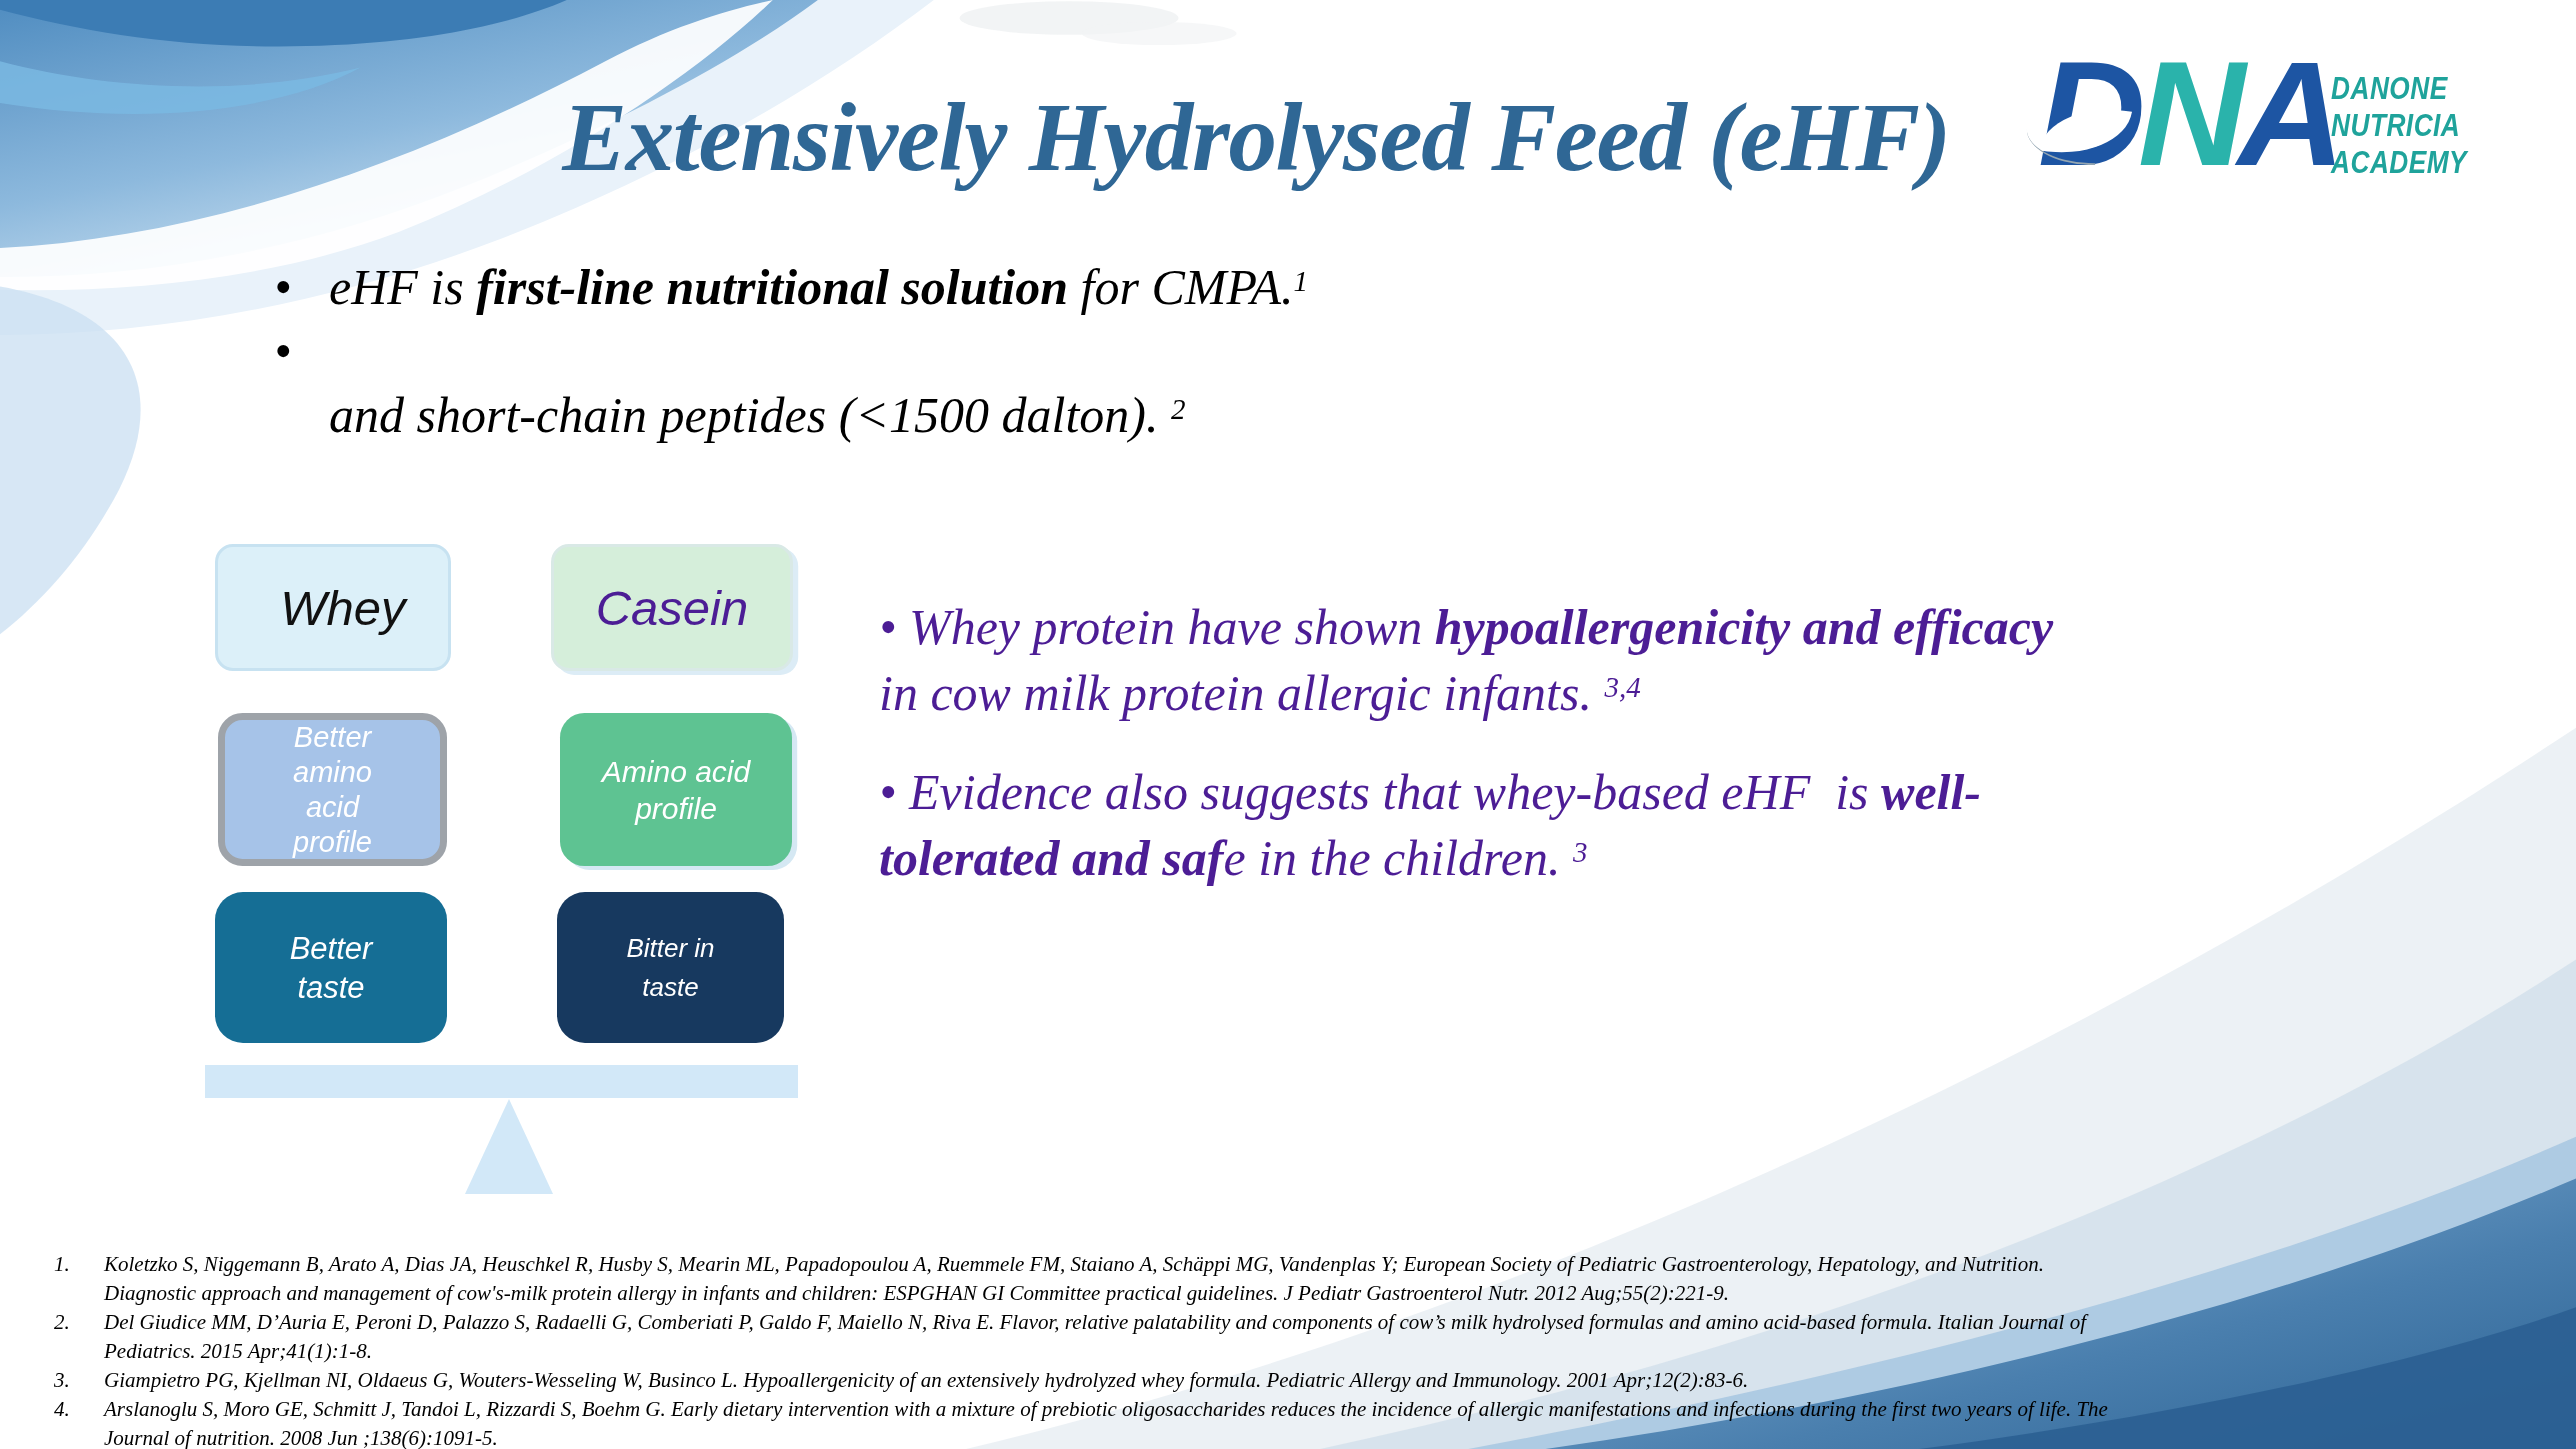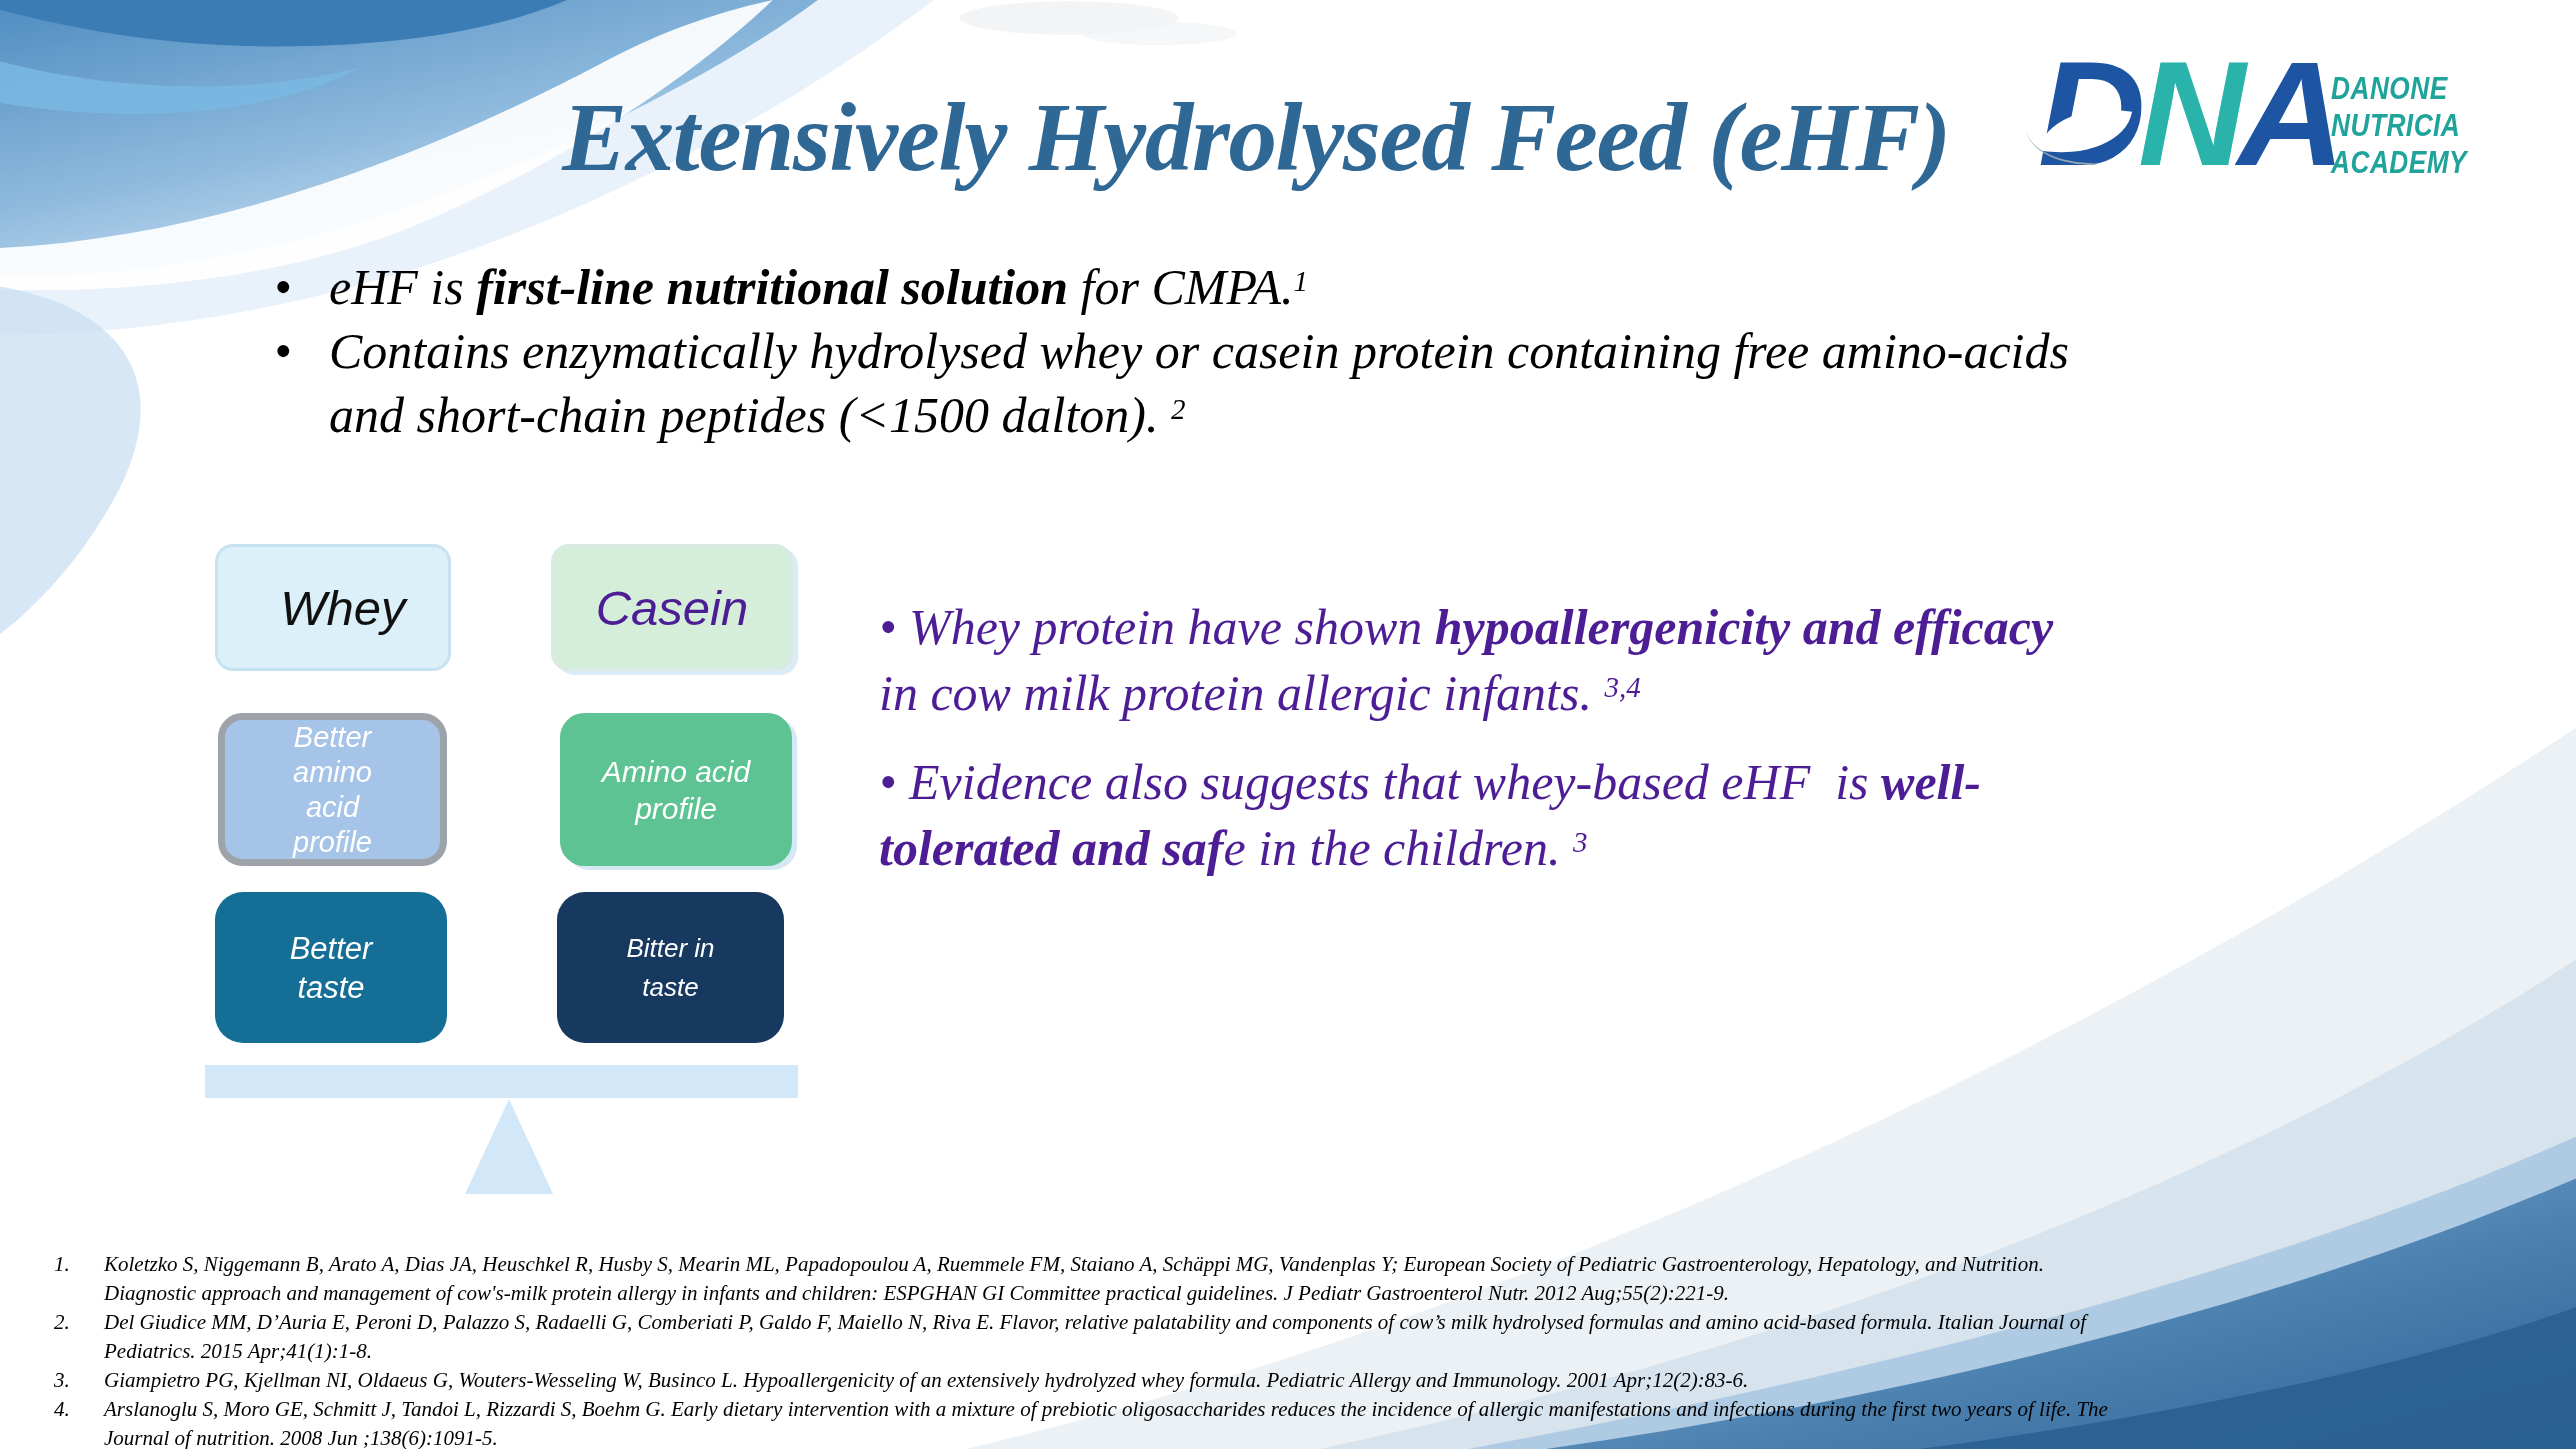--- a/index.html
+++ b/index.html
@@ -94,21 +94,21 @@
     position:absolute;left:465px;top:1099px;width:0;height:0;z-index:2;
     border-left:44px solid transparent;border-right:44px solid transparent;
     border-bottom:95px solid var(--seesaw,#d2e8f8);
   }
 
   
   .key-points{
     position:absolute;left:879px;top:594px;width:1526px;
     font-size:50px;line-height:66px;color:#4c1d95;z-index:2;
   }
-  .key-points .kp + .kp{margin-top:23px;}
+  .key-points .kp + .kp{margin-top:33px;}
 
   b{font-weight:700;}
   sup{font-size:58%;line-height:0;vertical-align:baseline;position:relative;top:-0.45em;}
 
   
   .refs{
     position:absolute;left:54px;top:1250px;width:2299px;
     font-size:21px;line-height:29px;color:#000;z-index:2;
   }
   .ref{display:flex;}
@@ -171,21 +171,21 @@
     </div>
   </div>
 
   <div class="bullets">
     <div class="bullet-row">
       <span class="dot">•</span>
       <span class="btext"><span>eHF is </span><b>first-line nutritional solution</b><span> for CMPA.</span><sup>1</sup></span>
     </div>
     <div class="bullet-row">
       <span class="dot">•</span>
-      <span class="btext"><span>Contains enzymatically hydrolysed whey or casein protein containing free amino-acids</span><br><span>and short-chain peptides (&lt;1500 dalton). </span><sup>2</sup></span>
+      <span class="btext"><br><span>and short-chain peptides (&lt;1500 dalton). </span><sup>2</sup></span>
     </div>
   </div>
 
   <div>
     <div class="dbox box-whey">Whey</div>
     <div class="dbox box-casein">Casein</div>
     <div class="dbox box-whey-amino">Better
 amino
 acid
 profile</div>

